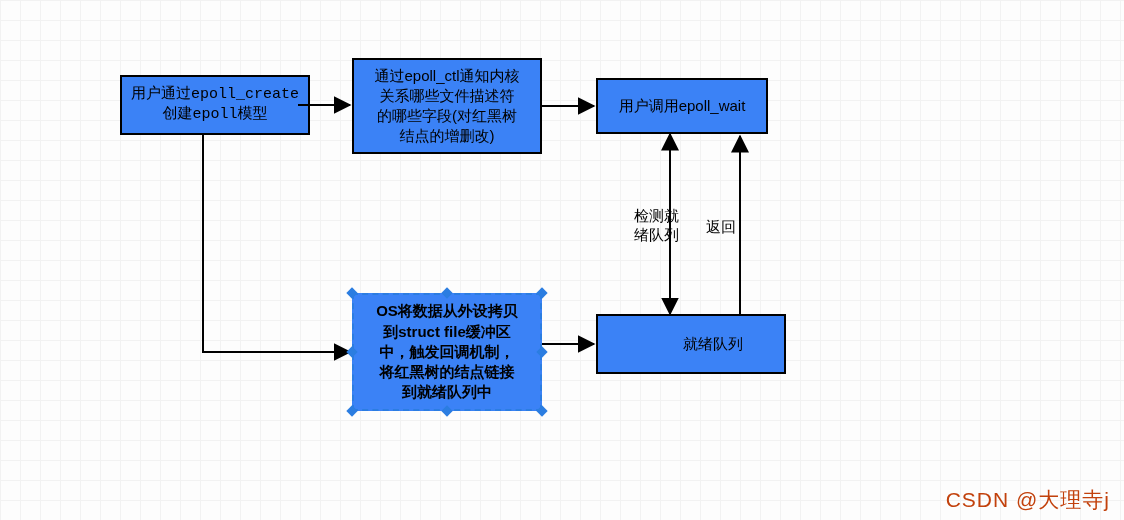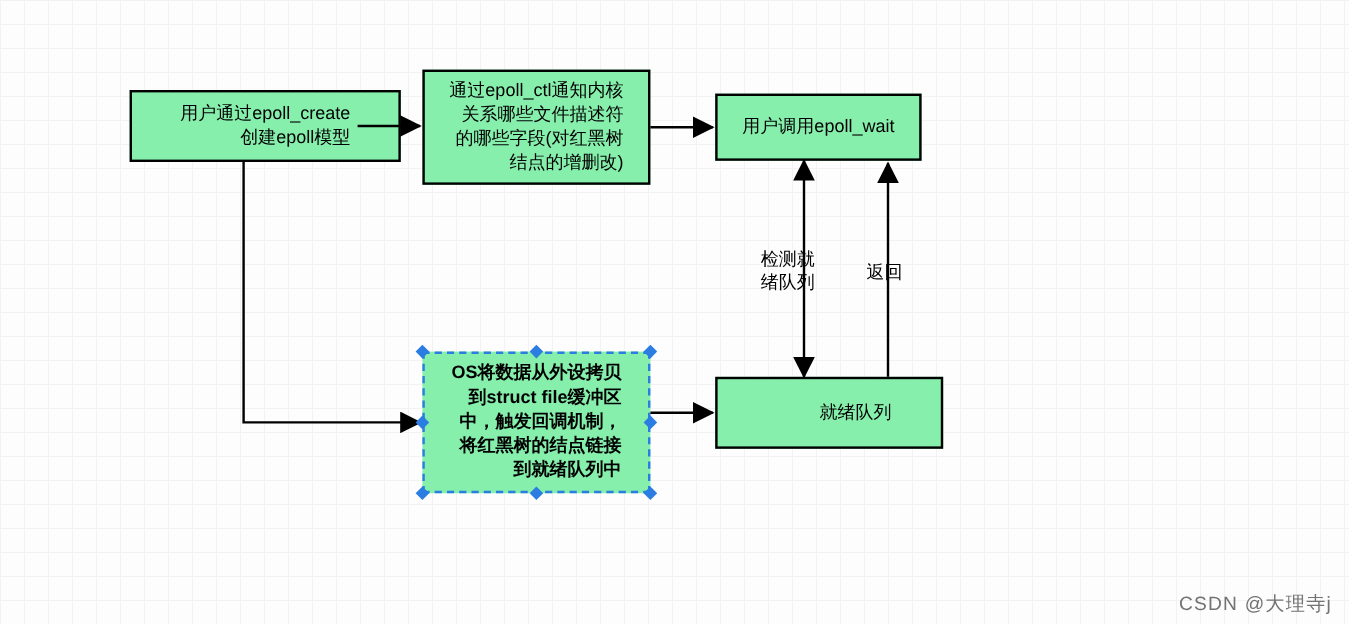--- a/index.html
+++ b/index.html
@@ -16,25 +16,25 @@
     position: absolute;
     inset: 0;
     background-image:
       linear-gradient(#f2f2f2 1px, transparent 1px),
       linear-gradient(90deg, #f2f2f2 1px, transparent 1px);
     background-size: 20px 20px;
   }
   .node {
     position: absolute;
     border: 2px solid #000;
-    background: #86efac;
+    background: #3b82f6;
     display: flex;
     align-items: center;
     justify-content: center;
-    text-align: right;
+    text-align: center;
     font-size: 15px;
     line-height: 1.35;
     padding: 4px;
     box-sizing: border-box;
     white-space: pre-line;
   }
   .selected {
     border: 2px dashed #2b7de1;
     font-weight: bold;
   }
@@ -57,50 +57,50 @@
     position: absolute;
     font-size: 15px;
     color: #000;
     background: transparent;
     white-space: pre;
   }
   .watermark {
     position: absolute;
     right: 14px;
     bottom: 6px;
-    font-size: 16px;
-    color: #737373;
+    font-size: 21px;
+    color: #c2410c;
     letter-spacing: 1px;
   }
 </style>
 </head>
 <body>
 <div class="bg"></div>
 
-<div class="node" style="left:108px; top:75px;  width:226px; height:60px;">用户通过epoll_create
+<div class="node" style="left:120px; top:75px;  width:190px; height:60px;font-family:Liberation Mono, monospace;">用户通过epoll_create
 创建epoll模型</div>
 
 <div class="node" style="left:352px; top:58px;  width:190px; height:96px;">通过epoll_ctl通知内核
 关系哪些文件描述符
 的哪些字段(对红黑树
 结点的增删改)</div>
 
 <div class="node" style="left:596px; top:78px;  width:172px; height:56px;">用户调用epoll_wait</div>
 
 <div class="node selected" id="cbNode" style="left:352px; top:293px; width:190px; height:118px;">OS将数据从外设拷贝
 到struct file缓冲区
 中，触发回调机制，
 将红黑树的结点链接
 到就绪队列中</div>
 
 <div class="node" style="left:596px; top:314px; width:190px; height:60px;padding-left:48px;">就绪队列</div>
 
 <div class="lbl" style="left:622px; top:207px;margin-left:12px;">检测就
 绪队列</div>
-<div class="lbl" style="left:722px; top:218px;">返回</div>
+<div class="lbl" style="left:706px; top:218px;">返回</div>
 
 <svg class="arrows">
   <defs>
     <marker id="ah" viewBox="0 0 12 12" refX="11" refY="6" markerWidth="9" markerHeight="9" orient="auto-start-reverse">
       <path d="M0,0 L12,6 L0,12 Z" fill="#000"></path>
     </marker>
   </defs>
 
   <line x1="298" y1="105" x2="350" y2="105" stroke="#000" stroke-width="2" marker-end="url(#ah)"></line>
 

